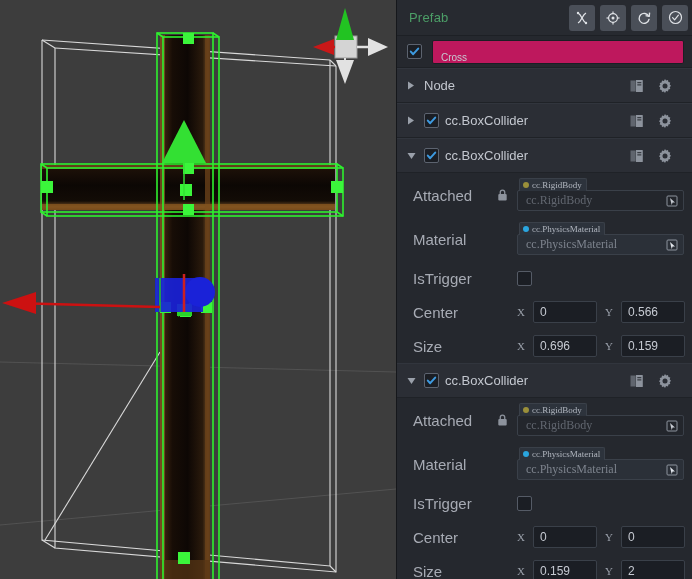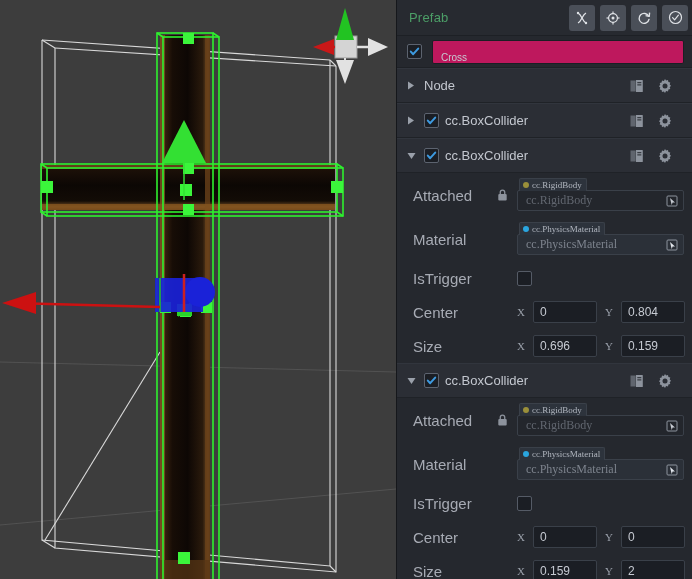--- a/index.html
+++ b/index.html
@@ -470,21 +470,21 @@
     <div class="prop-row">
       <span class="prop-label">Center</span>
       <span class="lock"></span>
       <div class="vec">
         <span class="axis">X</span>
         <div class="num">
             <span>0</span>
           </div>
         <span class="axis">Y</span>
         <div class="num">
-            <span>0.804</span>
+            <span>0.566</span>
           </div>
 
       </div>
     </div>
 
     <div class="prop-row">
       <span class="prop-label">Size</span>
       <span class="lock"></span>
       <div class="vec">
         <span class="axis">X</span>

